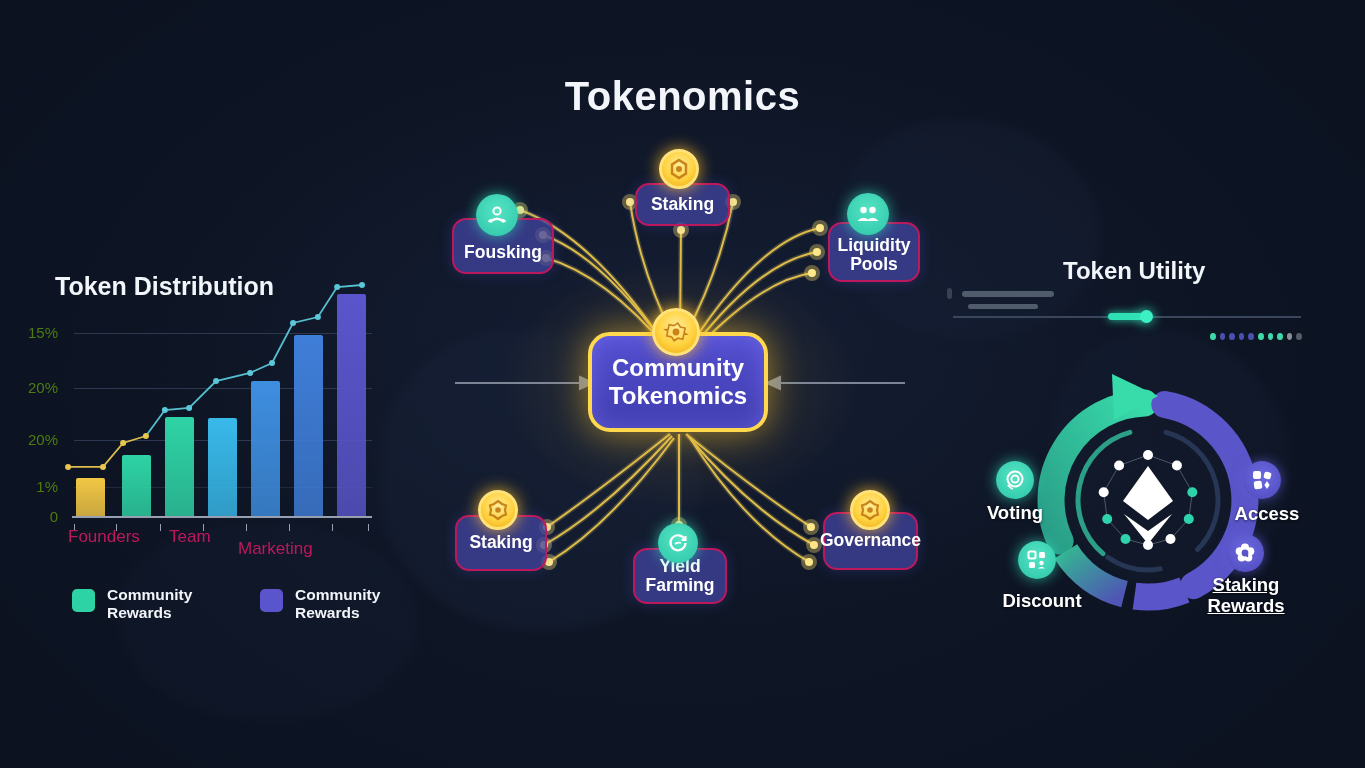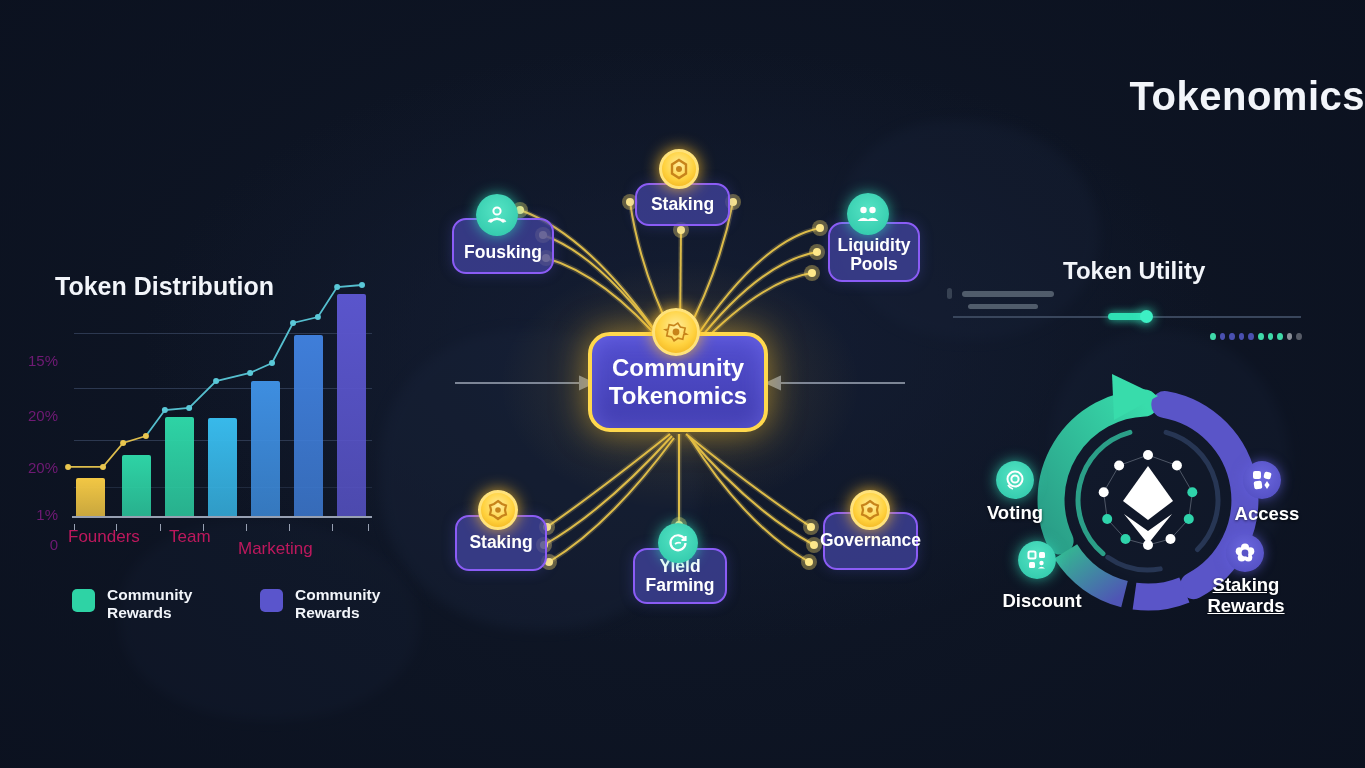--- a/index.html
+++ b/index.html
@@ -9,42 +9,42 @@
     font-family:"Liberation Sans", sans-serif;
     background:
       radial-gradient(900px 500px at 50% 45%, #141d33 0%, rgba(20,29,51,0) 60%),
       radial-gradient(1200px 800px at 50% 50%, #101828 0%, #0b111f 80%);
     color:#f2f5fa;
   }
   .abs { position:absolute; }
   .blob { position:absolute; background:#182238; opacity:.45; border-radius:45% 55% 50% 50%; filter:blur(6px); }
 
   
-  .main-title { left:0; right:0; top:74px; text-align:right; font-size:40px; font-weight:700; letter-spacing:.5px; }
+  .main-title { left:0; right:0; top:74px; text-align:center; font-size:40px; font-weight:700; letter-spacing:.5px; }
   .section-title { font-size:25px; font-weight:700; }
 
   
   .plot { left:66px; top:285px; width:306px; height:232px; }
   .gridline { position:absolute; left:8px; right:0; height:1px; background:#2c3850; }
   .baseline { position:absolute; left:6px; right:0; bottom:-1px; height:2px; background:#97a0b2; }
-  .ytick { position:absolute; width:56px; text-align:right; right:1307px; font-size:15px; color:#701a75; transform:translateY(-9px);margin-top:28px; }
+  .ytick { position:absolute; width:56px; text-align:right; right:1307px; font-size:15px; color:#4d7c0f; transform:translateY(-9px); }
   .xtick-row { left:66px; top:524px; width:306px; height:22px; }
   .xlabel { position:absolute; font-size:17px; color:#be185d; }
   .axis-tick { position:absolute; top:0; width:1px; height:7px; background:#97a0b2; }
   #bars .bar { position:absolute; bottom:0; width:29px; border-radius:2px 2px 0 0; }
   .legend { left:72px; top:586px; display:flex; gap:58px; }
   .legend-item { display:flex; gap:12px; align-items:flex-start; }
   .legend-swatch { width:23px; height:23px; border-radius:5px; margin-top:3px; }
   .legend-label { font-size:15.5px; font-weight:600; line-height:1.15; width:95px; }
 
   
   .node {
     position:absolute;
     background:rgba(64,66,156,.78);
-    border:2px solid #8b5cf6;
+    border:2px solid #be185d;
     border-radius:14px;
     display:flex; align-items:center; justify-content:center;
     text-align:center; font-size:17.5px; font-weight:600; line-height:1.1;
     color:#fff;
     box-shadow:0 0 14px rgba(90,95,230,.25);
   }
   .hub {
     position:absolute; left:588px; top:332px; width:180px; height:100px;
     background:linear-gradient(180deg,#534fd0 0%, #413daf 100%);
     border:4px solid #ffd84d; border-radius:22px;

